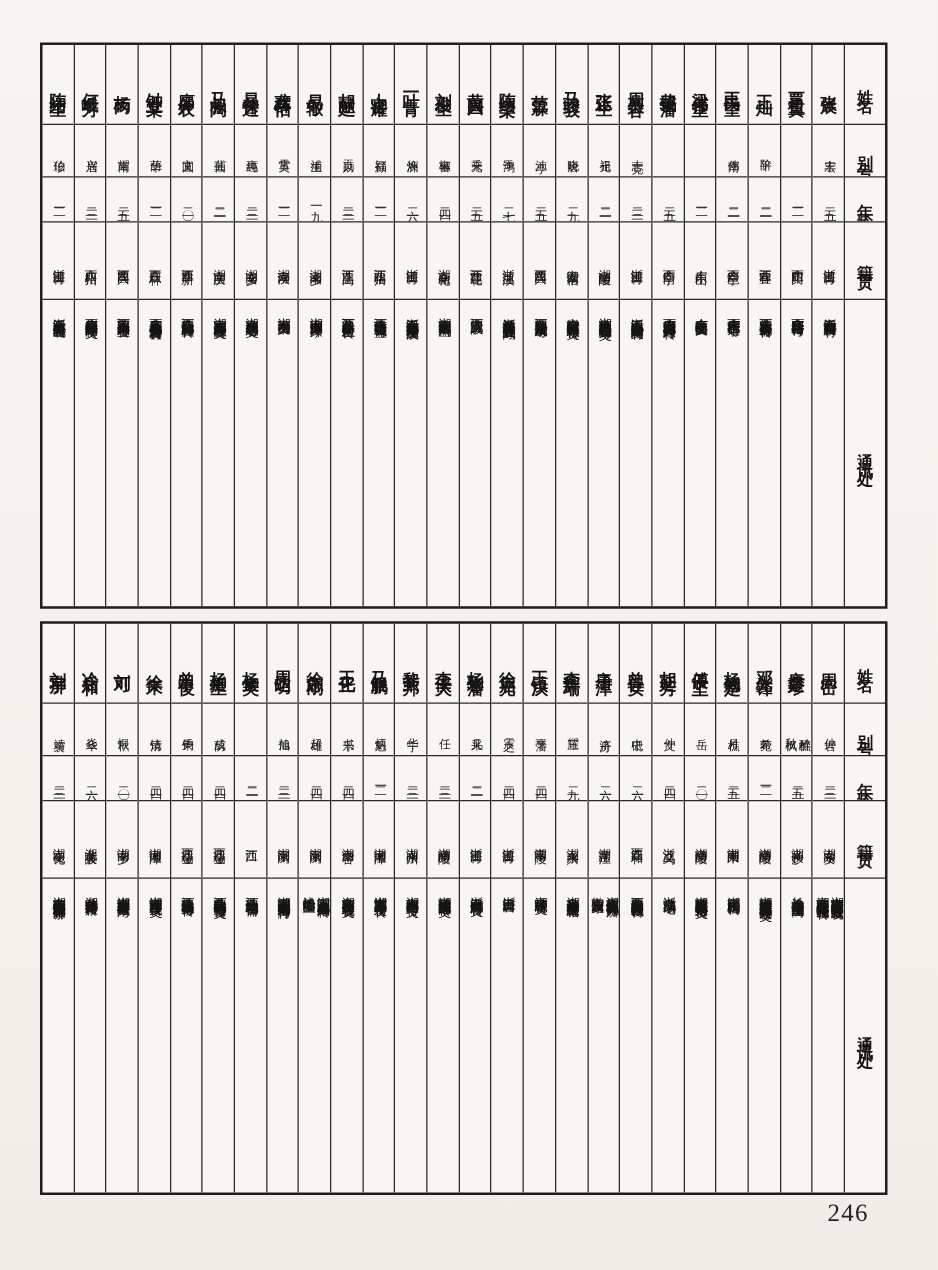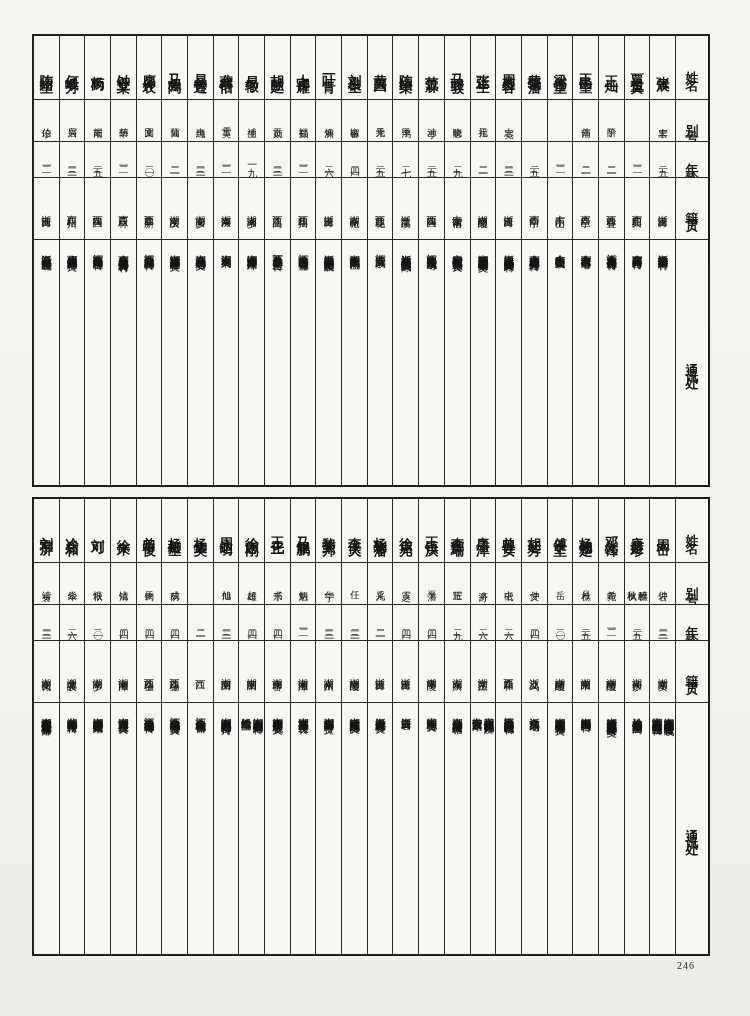--- a/index.html
+++ b/index.html
@@ -66,21 +66,21 @@
   }
   .addr-text{
     font-size:10.5px;letter-spacing:0.5px;line-height:1.12;white-space:pre-line;
   }
   .hdr-text{
     font-size:13px;font-weight:700;letter-spacing:7px;line-height:1;
   }
   .page-number{
     position:absolute;
     right:55px;top:960px;
-    font-size:10px;letter-spacing:1px;
+    font-size:20px;letter-spacing:1px;
     color:#222;
   }
   .t-top{ top:34px; height:453px; }
   .t-bottom{ top:497px; height:459px; }
 </style>
 </head>
 <body>
 
 <div class="page">
 

